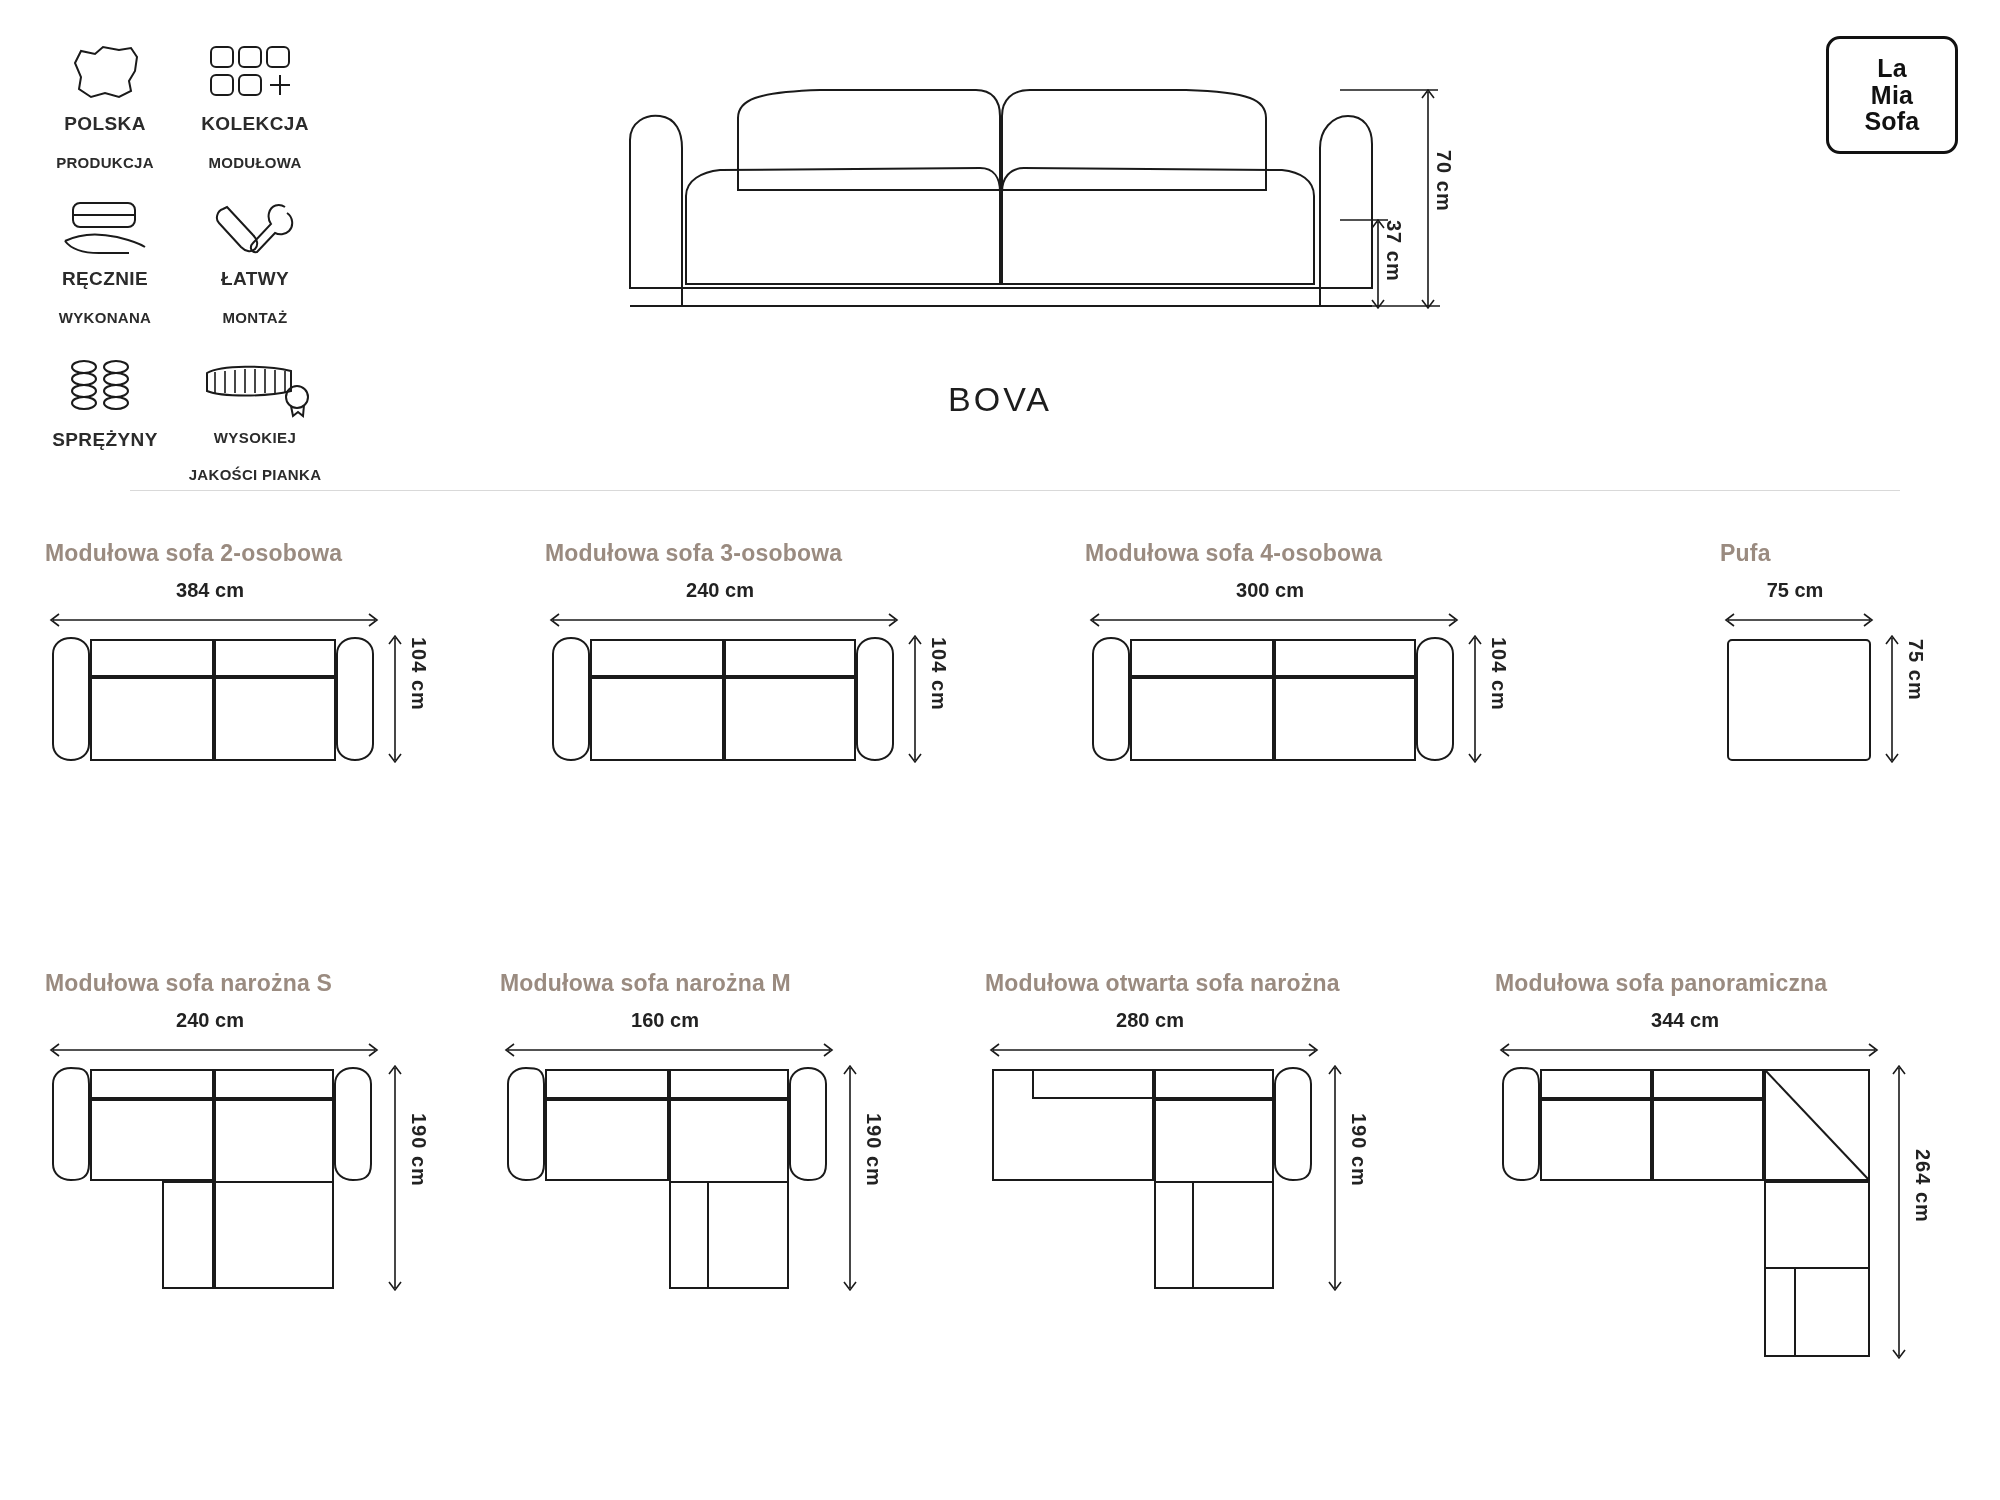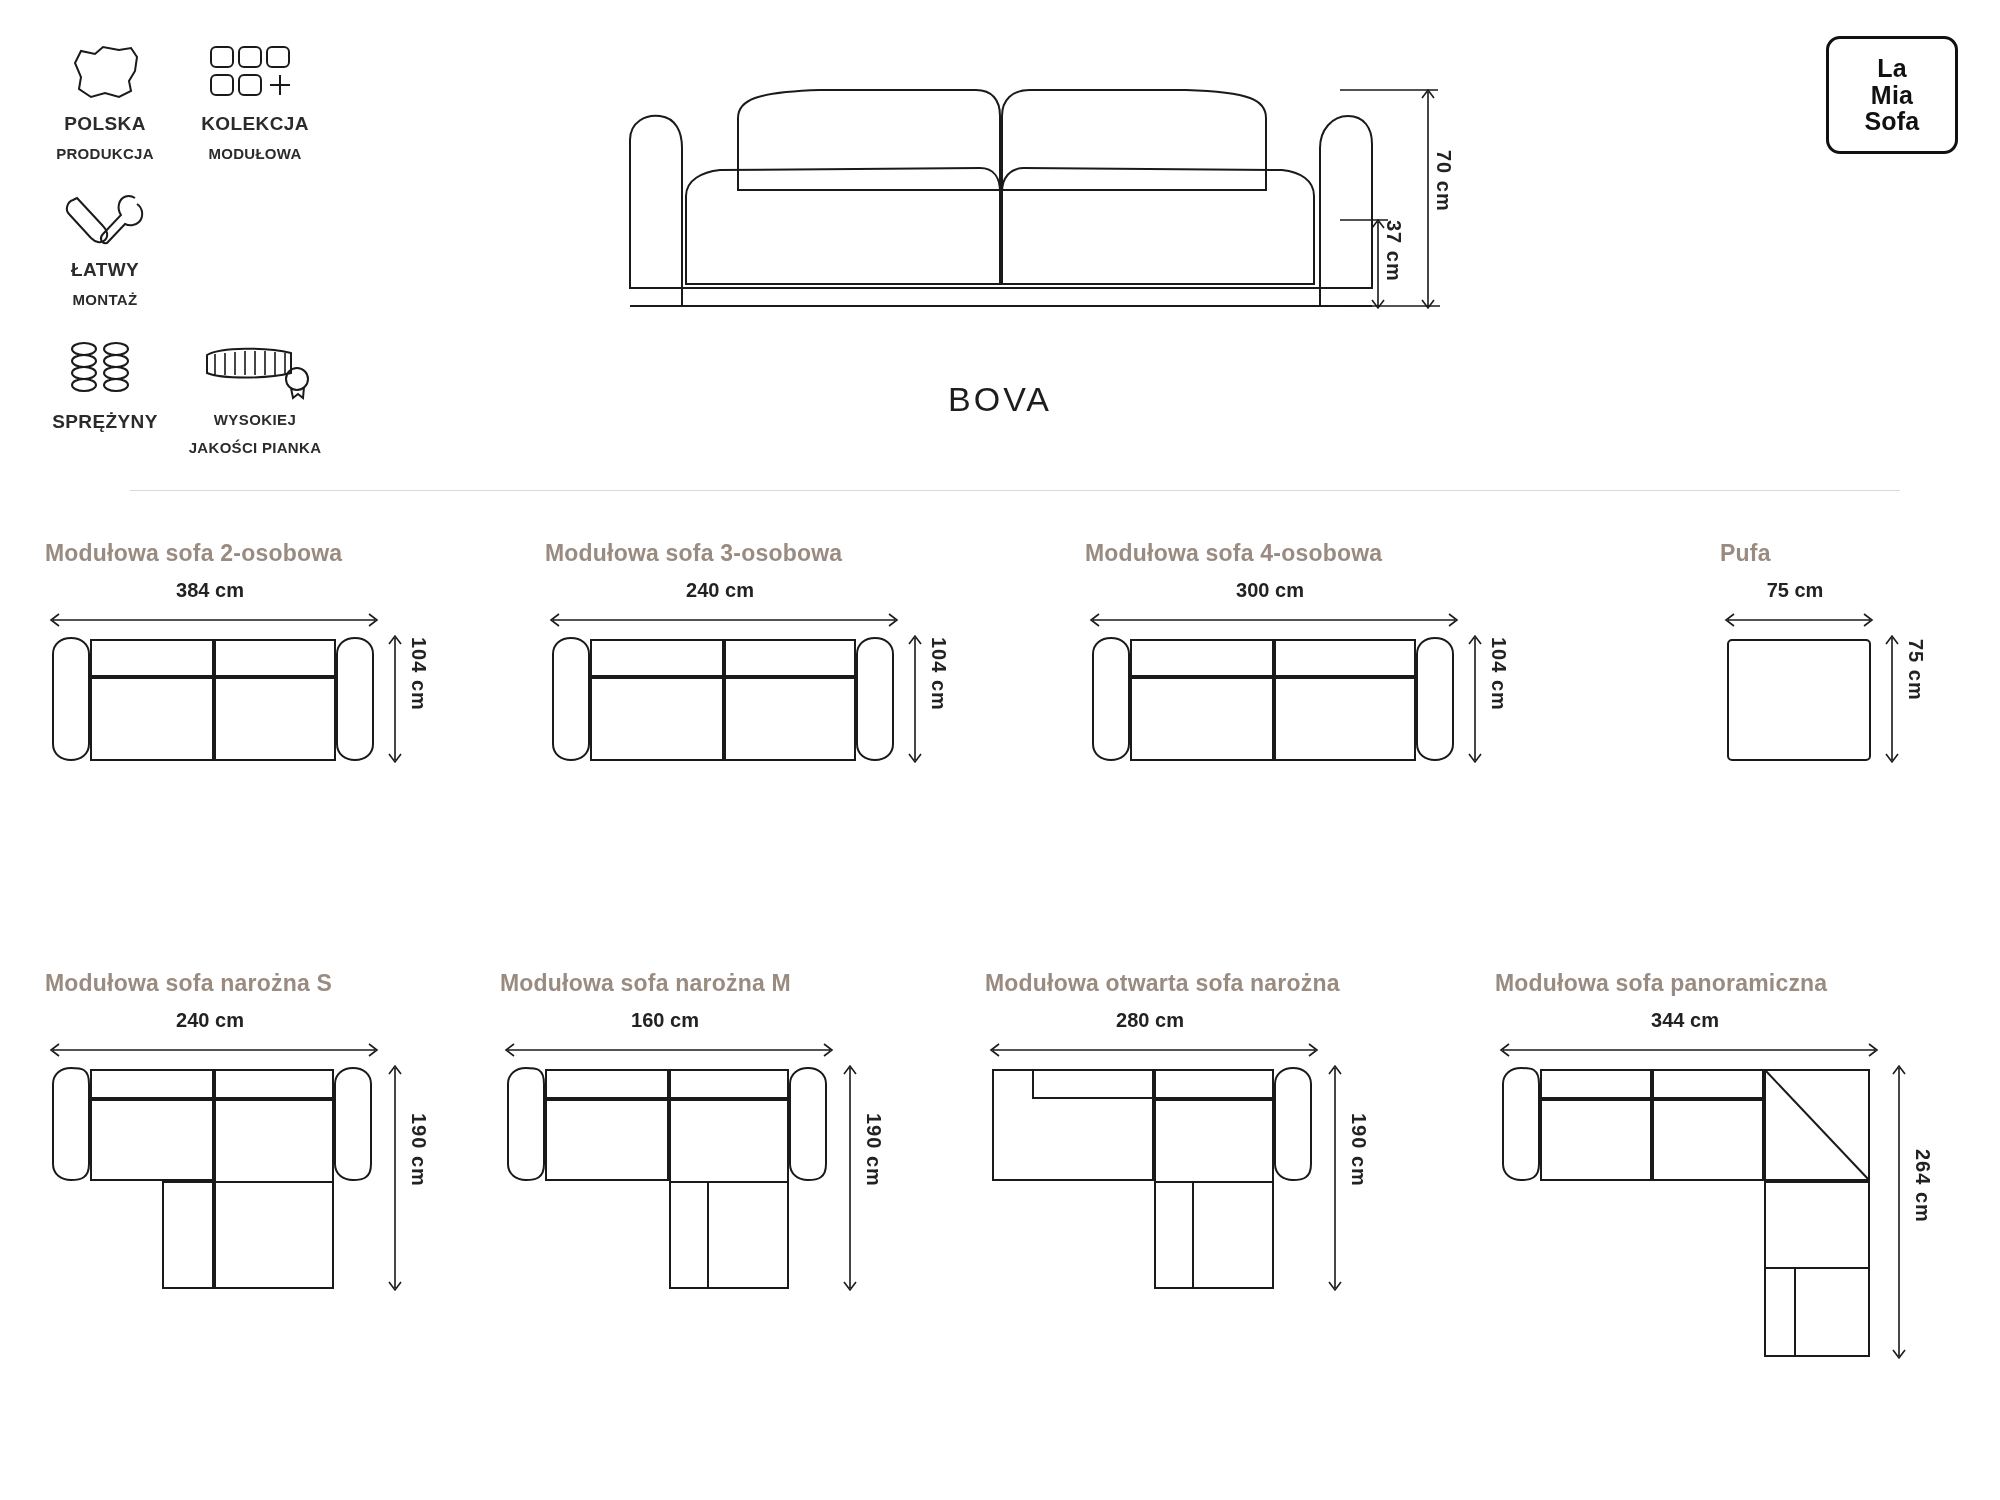--- a/index.html
+++ b/index.html
@@ -12,21 +12,21 @@
     overflow:hidden;
   }
   .page{position:relative;width:2000px;height:1500px;}
 
   
   .features{position:absolute;left:30px;top:30px;width:320px;}
   .feat-row{display:flex;}
   .feat{width:150px;display:flex;flex-direction:column;align-items:center;}
   .feat .ico{height:84px;display:flex;align-items:center;justify-content:center;}
   .feat .lbl1{font-size:19px;font-weight:bold;letter-spacing:.4px;text-align:right;line-height:1.1;}
-  .feat .lbl2{font-size:15px;font-weight:bold;letter-spacing:.3px;text-align:center;line-height:1.15;margin-top:10px;}
+  .feat .lbl2{font-size:15px;font-weight:bold;letter-spacing:.3px;text-align:center;line-height:1.15;margin-top:19px;}
   .feat.small .lbl1{font-size:15px;}
   .feat.small .lbl2{font-size:15px;}
   .feat-row.r2{margin-top:14px;}
   .feat-row.r3{margin-top:20px;}
 
   
   .logo{position:absolute;right:42px;top:36px;width:126px;height:112px;border:3px solid #111;border-radius:14px;
         display:flex;flex-direction:column;align-items:center;justify-content:center;}
   .logo span{font-weight:bold;font-size:25px;line-height:1.06;letter-spacing:.2px;color:#111;}
 
@@ -81,20 +81,32 @@
             <rect class="ln" stroke-width="3" x="32" y="32" width="22" height="20" rx="5"></rect>
             <path class="ln" stroke-width="3" d="M63 42 h20 M73 32 v20"></path>
           </svg>
         </div>
         <div class="lbl1">KOLEKCJA</div>
         <div class="lbl2">MODUŁOWA</div>
       </div>
     </div>
 
     <div class="feat-row r2">
+      <div class="feat">
+        <div class="ico">
+          <svg width="92" height="60" viewBox="0 0 92 60">
+            <rect class="ln" stroke-width="3" x="14" y="6" width="62" height="24" rx="7"></rect>
+            <path class="ln" stroke-width="3" d="M14 18 h62"></path>
+            <path class="ln" stroke-width="3" d="M6 44 C22 36 40 36 58 40 C70 43 80 46 86 50"></path>
+            <path class="ln" stroke-width="3" d="M6 44 C12 52 24 56 40 56 L70 56"></path>
+          </svg>
+        </div>
+        <div class="lbl1">RĘCZNIE</div>
+        <div class="lbl2">WYKONANA</div>
+      </div>
 
       <div class="feat">
         <div class="ico">
           <svg width="84" height="60" viewBox="0 0 84 60">
             <path class="ln" stroke-width="3" d="M14 10 L40 38 C44 42 46 48 42 52 C38 56 32 54 28 50 L6 26 C2 22 4 14 10 12 Z"></path>
             <path class="ln" stroke-width="3" d="M72 10 C66 6 58 8 56 16 C55 20 56 24 58 27 L40 46 C36 50 38 56 44 55 L62 36 C66 38 72 38 76 34 C81 29 80 20 74 16"></path>
           </svg>
         </div>
         <div class="lbl1">ŁATWY</div>
         <div class="lbl2">MONTAŻ</div>

